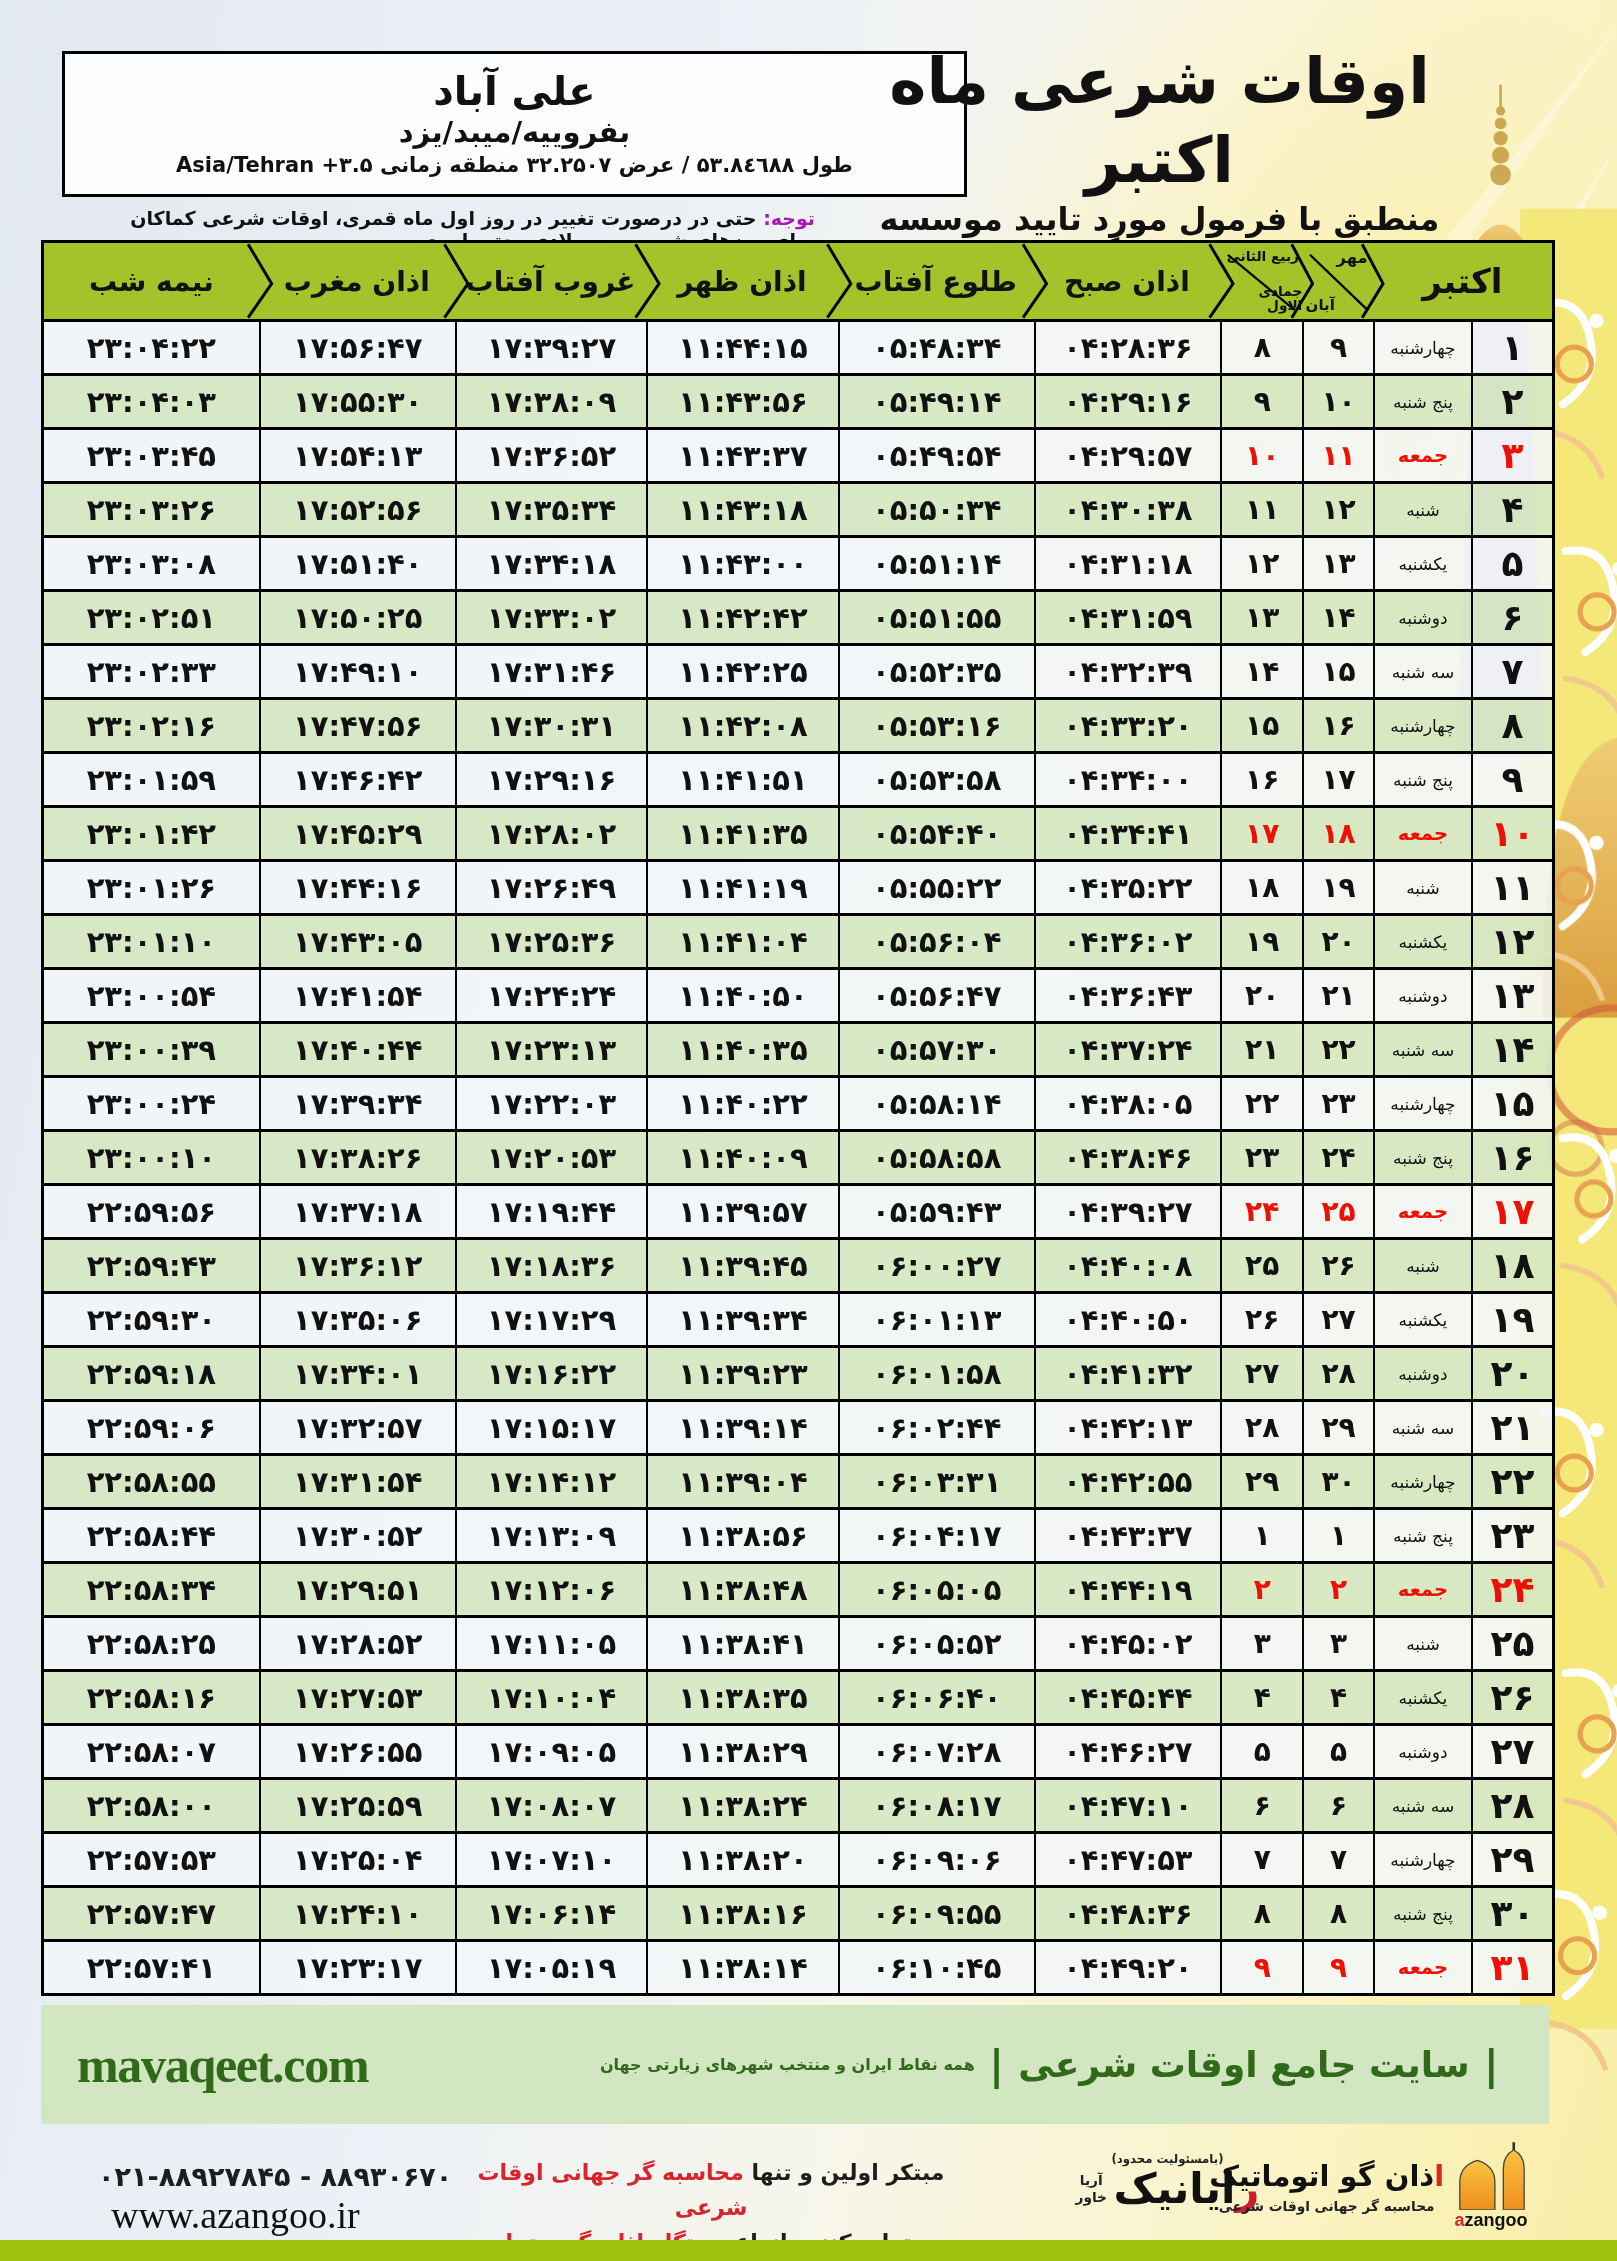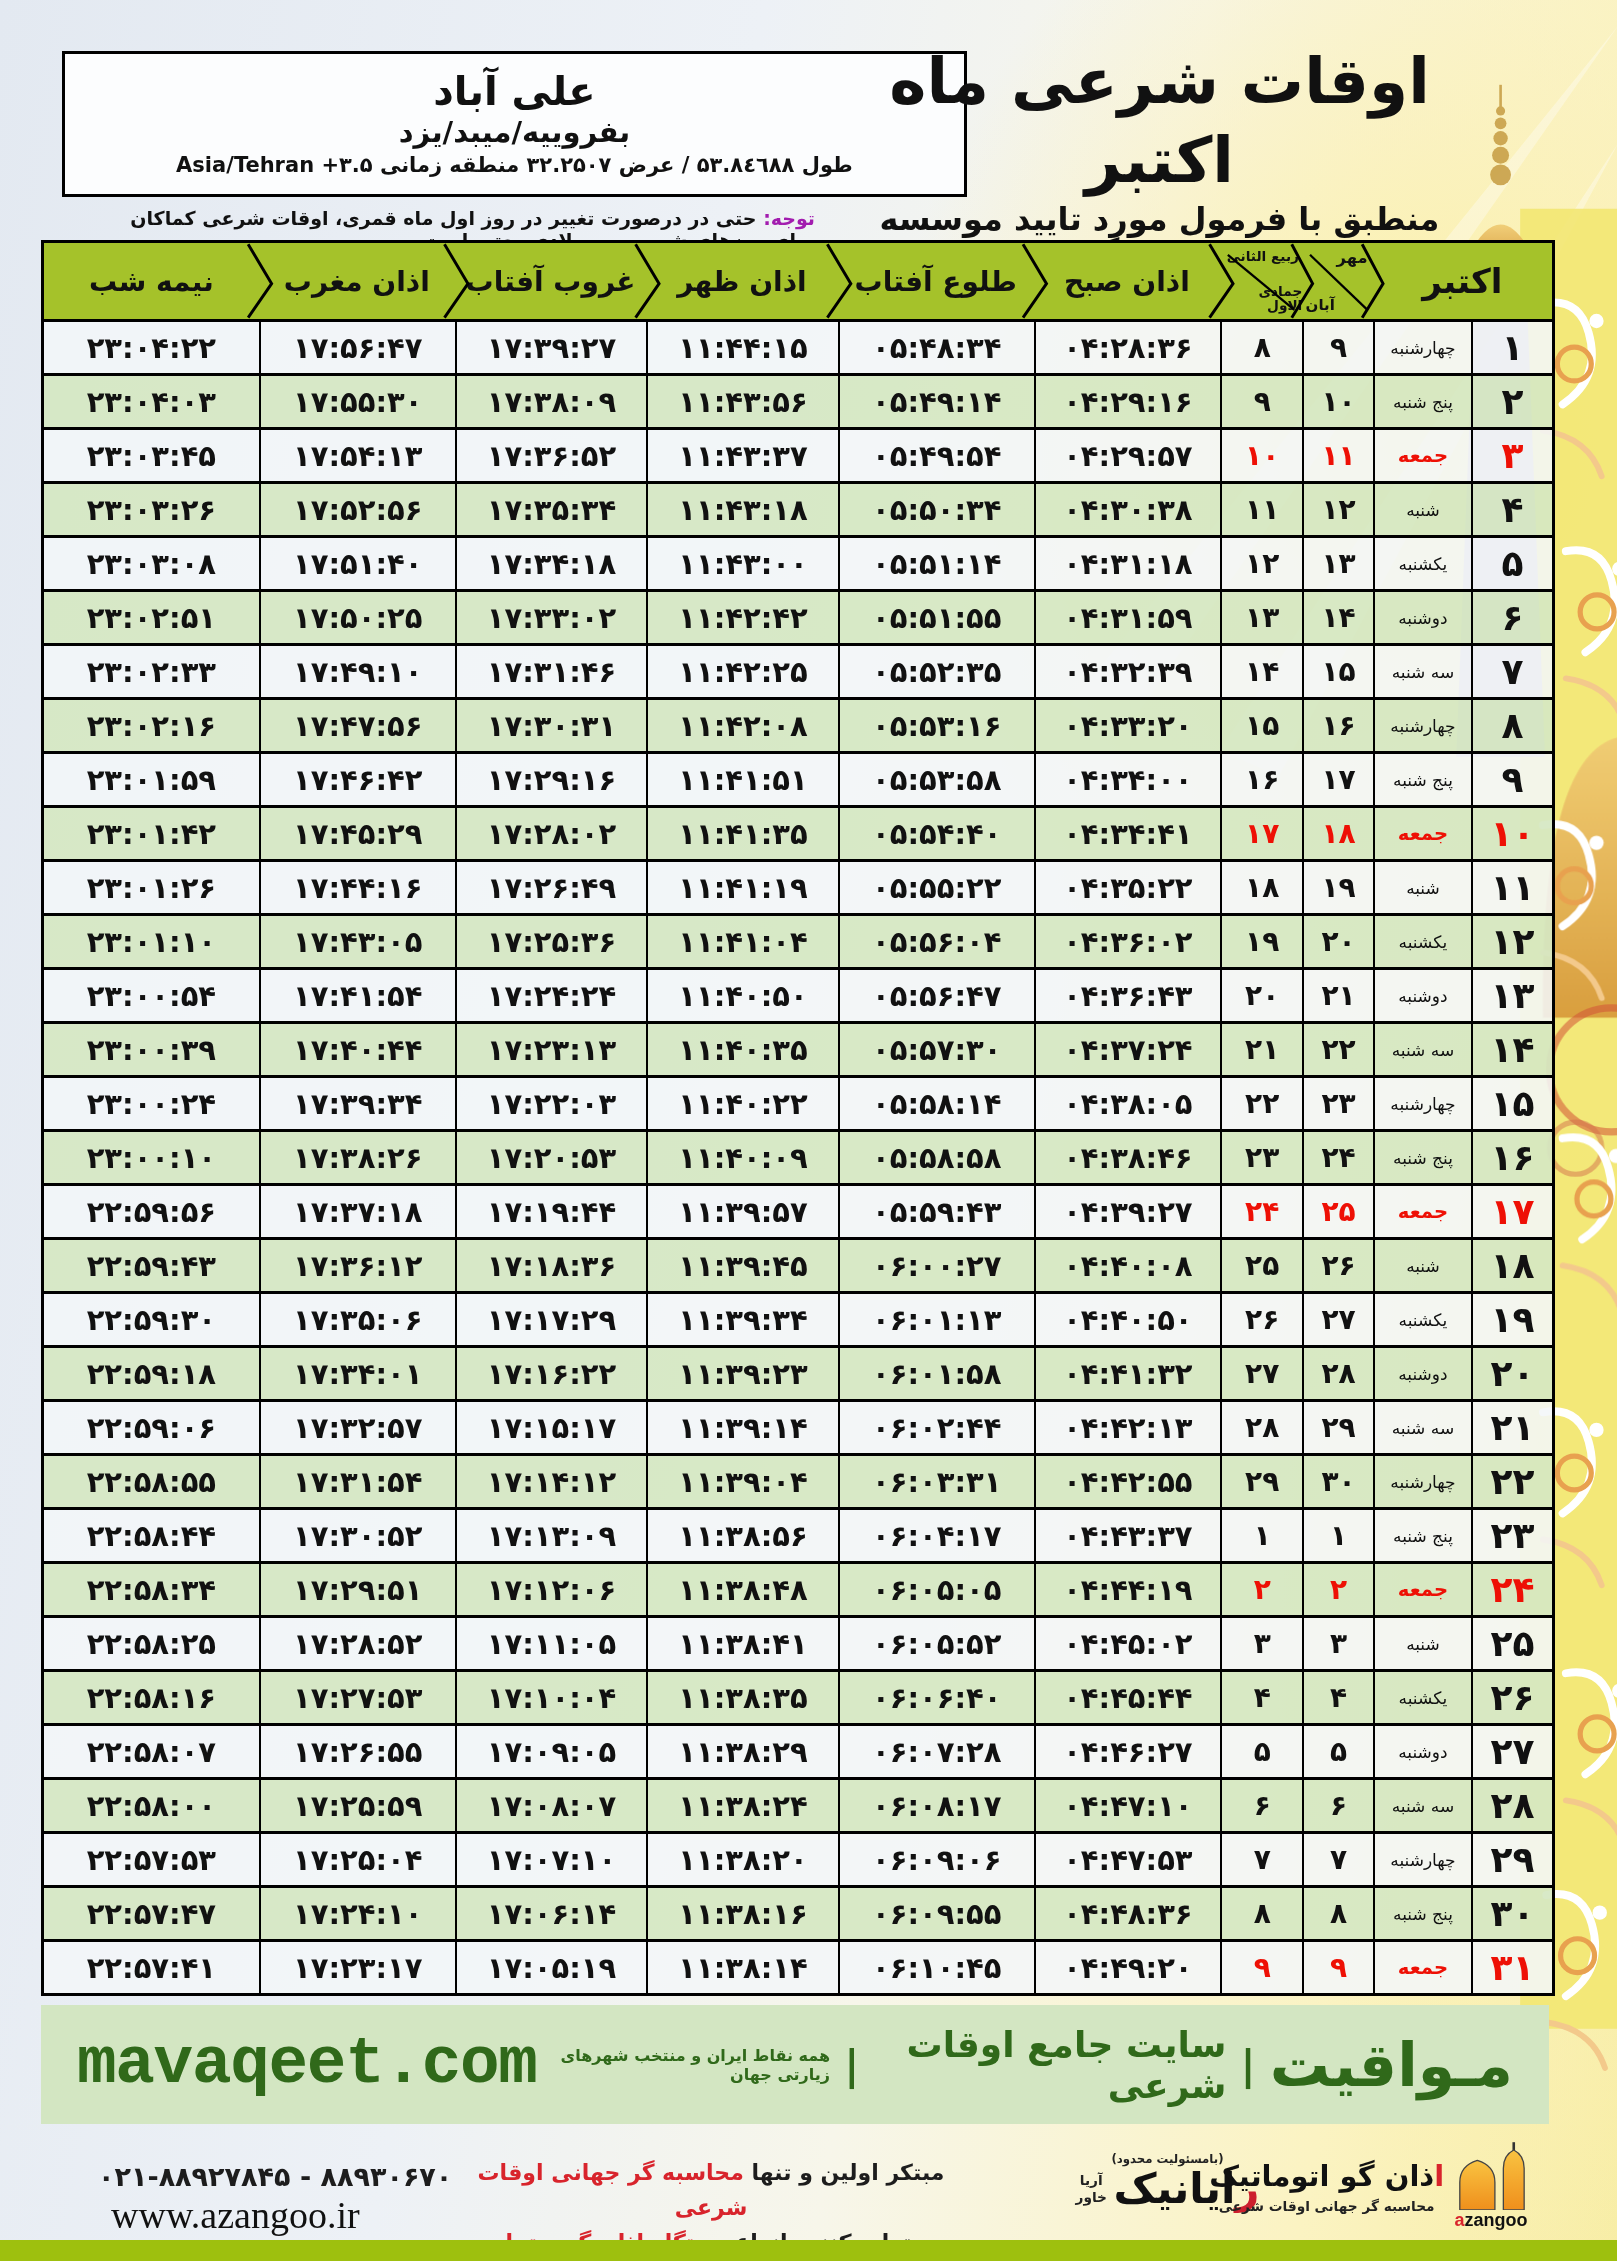--- a/index.html
+++ b/index.html
@@ -57,21 +57,21 @@
 
   
   .mavaqeet{position:absolute;left:41px;top:2005px;width:1508px;height:119px;background:#d3e6c2;z-index:2;
     display:flex;align-items:center;justify-content:space-between;direction:rtl;
     padding:0 36px;box-sizing:border-box;color:#30691a;}
   .brand-row{display:flex;align-items:center;}
   .mq-brand{font-size:60px;font-weight:bold;}
   .mq-sep{font-size:40px;font-weight:bold;margin:0 14.4px;}
   .mq-tag1{font-size:36px;font-weight:bold;}
   .mq-tag2{font-size:16px;font-weight:bold;}
-  .mq-site{font-size:66px;font-weight:bold;direction:ltr;font-family:Liberation Mono, monospace;letter-spacing:-1.3px;}
+  .mq-site{font-size:50px;font-weight:bold;direction:ltr;font-family:Liberation Serif, serif;letter-spacing:-1.3px;}
 
   
   .binfo{position:absolute;left:0;top:2128px;width:1618px;height:111px;z-index:2;}
   .phone{position:absolute;left:98px;top:33px;font-size:27px;font-weight:bold;direction:ltr;color:#1d1d1d;white-space:nowrap;}
   .site2{position:absolute;left:111px;top:65px;font-size:38px;font-family:"Liberation Serif",serif;color:#111;}
   .redlines{position:absolute;left:476px;top:27px;width:470px;direction:rtl;text-align:center;
     font-size:22px;font-weight:bold;line-height:1.6;color:#1d1d1d;}
   .red{color:#d8242c;}
   .rayanik{position:absolute;left:1063px;top:23.5px;width:209px;text-align:center;direction:rtl;}
   .ray-note{font-size:11.7px;font-weight:bold;color:#222;}
@@ -561,21 +561,20 @@
         <div class="cell c-time">۱۱:۳۸:۱۴</div>
         <div class="cell c-time">۱۷:۰۵:۱۹</div>
         <div class="cell c-time">۱۷:۲۳:۱۷</div>
         <div class="cell c-time">۲۲:۵۷:۴۱</div>
       </div>
     </div>
 </div>
 
 <div class="mavaqeet">
   <div class="brand-row">
-    <span class="mq-brand">مـواقیت</span>
     <span class="mq-sep">|</span>
     <span class="mq-tag1">سایت جامع اوقات شرعی</span>
     <span class="mq-sep">|</span>
     <span class="mq-tag2">همه نقاط ایران و منتخب شهرهای زیارتی جهان</span>
   </div>
   <div class="mq-site">mavaqeet.com</div>
 </div>
 
 <div class="binfo">
   <div class="phone">۰۲۱-۸۸۹۲۷۸۴۵ - ۸۸۹۳۰۶۷۰</div>

